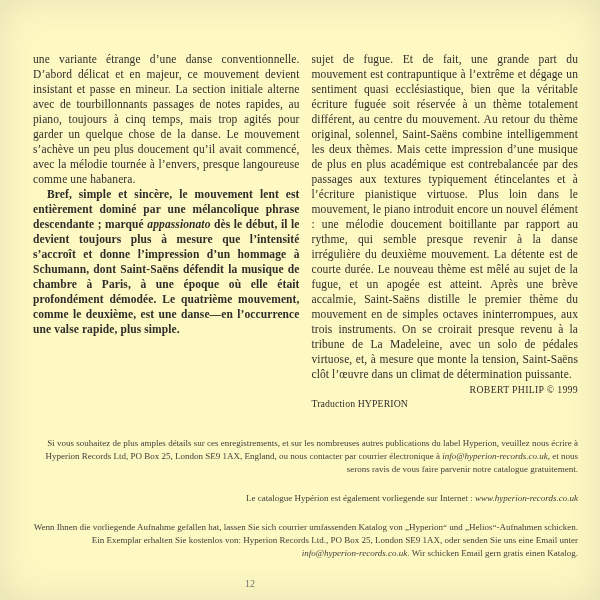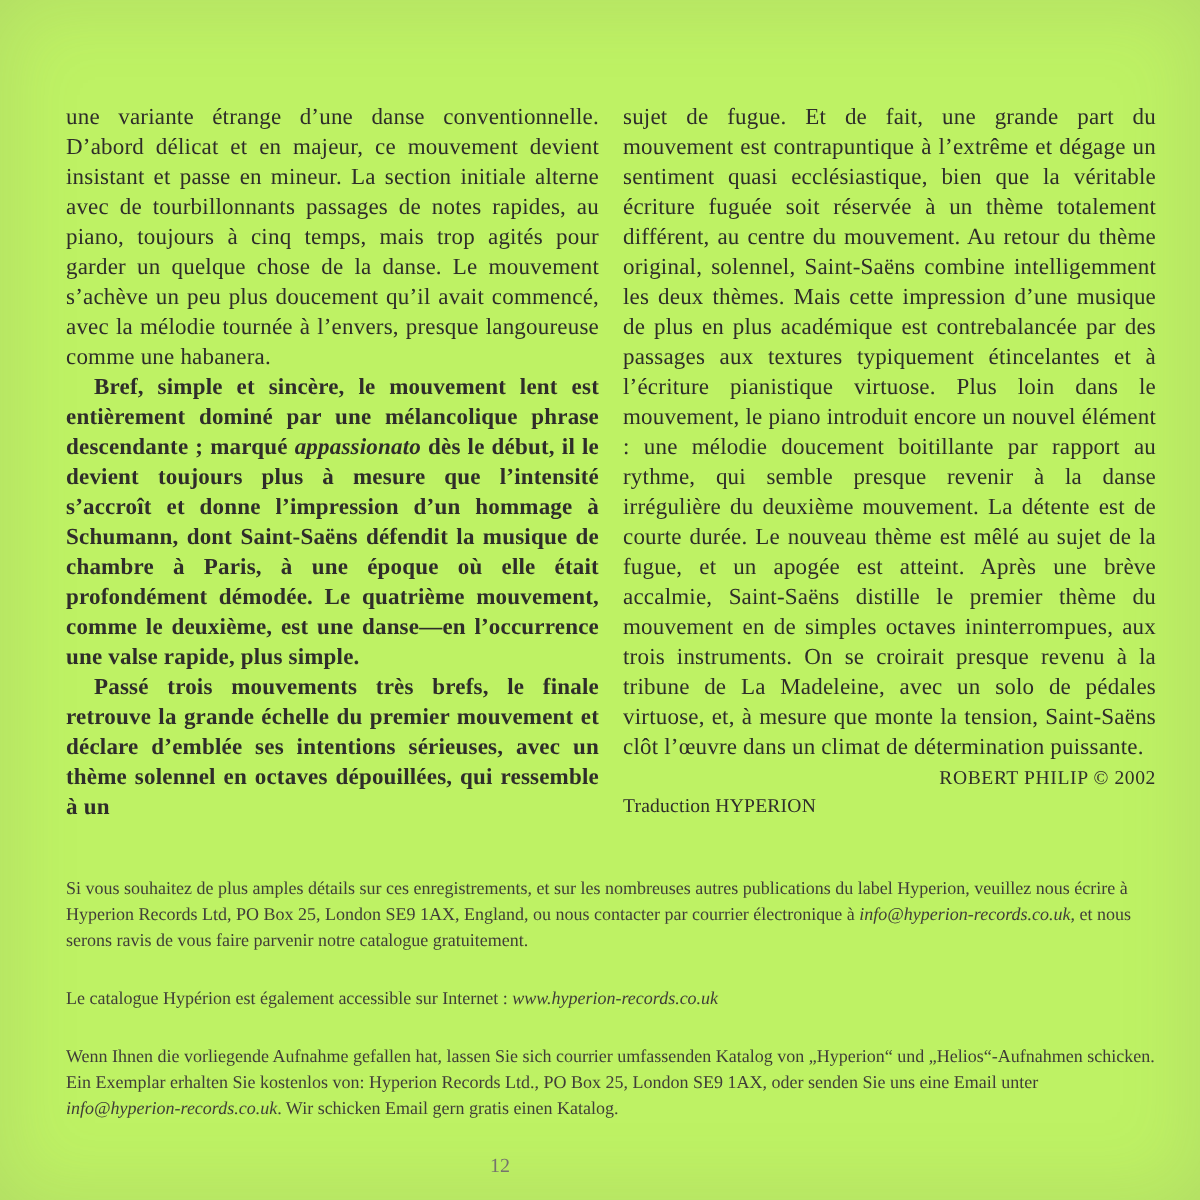--- a/index.html
+++ b/index.html
@@ -13,21 +13,21 @@
     font-family: "Liberation Serif", "DejaVu Serif", serif;
     color: #2f2d2a;
     overflow: hidden;
   }
   .page {
     box-sizing: border-box;
     position: relative;
     width: 600px;
     height: 600px;
     padding: 52px 22px 0 33px;
-    background: #bef264;
+    background: #fef9c3;
     box-shadow: inset 0 0 40px rgba(120,115,105,0.18);
   }
   .columns {
     display: flex;
     gap: 12px;
   }
   .col {
     flex: 1;
     font-size: 11.5px;
     line-height: 15px;
@@ -55,20 +55,21 @@
   }
   .footer {
     margin-top: 26px;
     font-size: 9px;
     line-height: 13px;
     color: #403d38;
     text-align: left;
   }
   .footer p {
     margin: 16px 0 9px 0;
+    text-align: right;
   }
   .pagenum {
     position: absolute;
     bottom: 11px;
     left: 0;
     width: 500px;
     text-align: center;
     font-size: 10px;
     color: #76736d;
   }
@@ -77,32 +78,31 @@
 </head>
 <body>
 
 <div class="page">
 
   <div class="columns">
 
     <div class="col">
       <p>une variante étrange d’une danse conventionnelle. D’abord délicat et en majeur, ce mouvement devient insistant et passe en mineur. La section initiale alterne avec de tourbillonnants passages de notes rapides, au piano, toujours à cinq temps, mais trop agités pour garder un quelque chose de la danse. Le mouvement s’achève un peu plus doucement qu’il avait commencé, avec la mélodie tournée à l’envers, presque langoureuse comme une habanera.</p>
       <p class="indented"><span>Bref, simple et sincère, le mouvement lent est entièrement dominé par une mélancolique phrase descendante ; marqué </span><i>appassionato</i><span> dès le début, il le devient toujours plus à mesure que l’intensité s’accroît et donne l’impression d’un hommage à Schumann, dont Saint-Saëns défendit la musique de chambre à Paris, à une époque où elle était profondément démodée. Le quatrième mouvement, comme le deuxième, est une danse—en l’occurrence une valse rapide, plus simple.</span></p>
-      <p class="indented">Passé trois mouvements très brefs, le finale retrouve la grande échelle du premier mouvement et déclare d’emblée ses intentions sérieuses, avec un thème solennel en octaves dépouillées, qui ressemble à un</p>
     </div>
 
     <div class="col">
       <p>sujet de fugue. Et de fait, une grande part du mouvement est contrapuntique à l’extrême et dégage un sentiment quasi ecclésiastique, bien que la véritable écriture fuguée soit réservée à un thème totalement différent, au centre du mouvement. Au retour du thème original, solennel, Saint-Saëns combine intelligemment les deux thèmes. Mais cette impression d’une musique de plus en plus académique est contrebalancée par des passages aux textures typiquement étincelantes et à l’écriture pianistique virtuose. Plus loin dans le mouvement, le piano introduit encore un nouvel élément : une mélodie doucement boitillante par rapport au rythme, qui semble presque revenir à la danse irrégulière du deuxième mouvement. La détente est de courte durée. Le nouveau thème est mêlé au sujet de la fugue, et un apogée est atteint. Après une brève accalmie, Saint-Saëns distille le premier thème du mouvement en de simples octaves ininterrompues, aux trois instruments. On se croirait presque revenu à la tribune de La Madeleine, avec un solo de pédales virtuose, et, à mesure que monte la tension, Saint-Saëns clôt l’œuvre dans un climat de détermination puissante.</p>
-      <div class="credit">ROBERT PHILIP © 2002</div>
+      <div class="credit">ROBERT PHILIP © 1999</div>
       <div class="translation">Traduction HYPERION</div>
     </div>
 
   </div>
 
   <div class="footer">
     <p><span>Si vous souhaitez de plus amples détails sur ces enregistrements, et sur les nombreuses autres publications du label Hyperion, veuillez nous écrire à Hyperion Records Ltd, PO Box 25, London SE9 1AX, England, ou nous contacter par courrier électronique à </span><i>info@hyperion-records.co.uk</i><span>, et nous serons ravis de vous faire parvenir notre catalogue gratuitement.</span></p>
-    <p><span>Le catalogue Hypérion est également accessible sur Internet : </span><i>www.hyperion-records.co.uk</i></p>
+    <p><span>Le catalogue Hypérion est également vorliegende sur Internet : </span><i>www.hyperion-records.co.uk</i></p>
     <p><span>Wenn Ihnen die vorliegende Aufnahme gefallen hat, lassen Sie sich courrier umfassenden Katalog von „Hyperion“ und „Helios“-Aufnahmen schicken. Ein Exemplar erhalten Sie kostenlos von: Hyperion Records Ltd., PO Box 25, London SE9 1AX, oder senden Sie uns eine Email unter </span><i>info@hyperion-records.co.uk</i><span>. Wir schicken Email gern gratis einen Katalog.</span></p>
   </div>
 
   <div class="pagenum">12</div>
 
 </div>
 
 </body></html>

